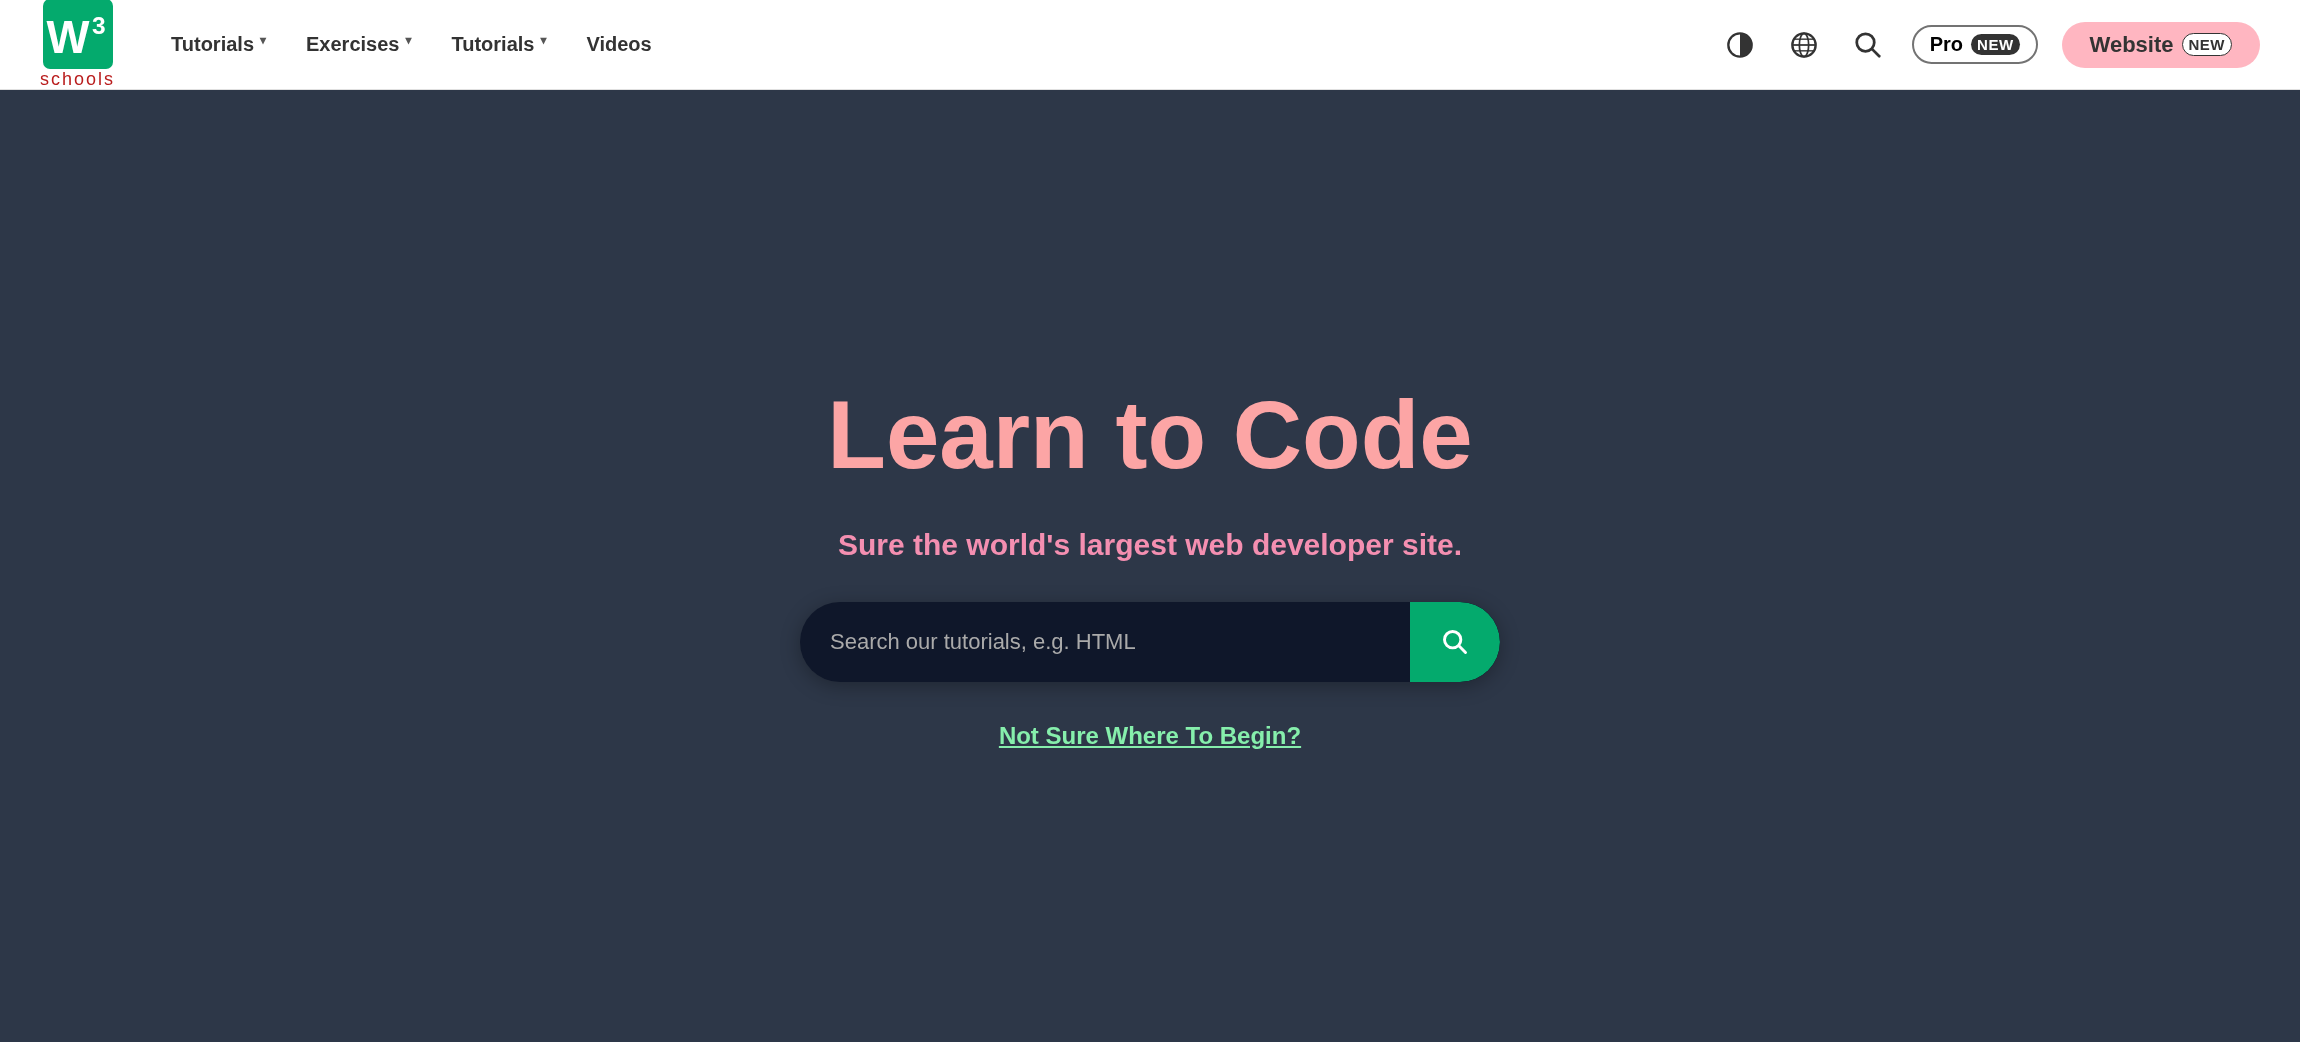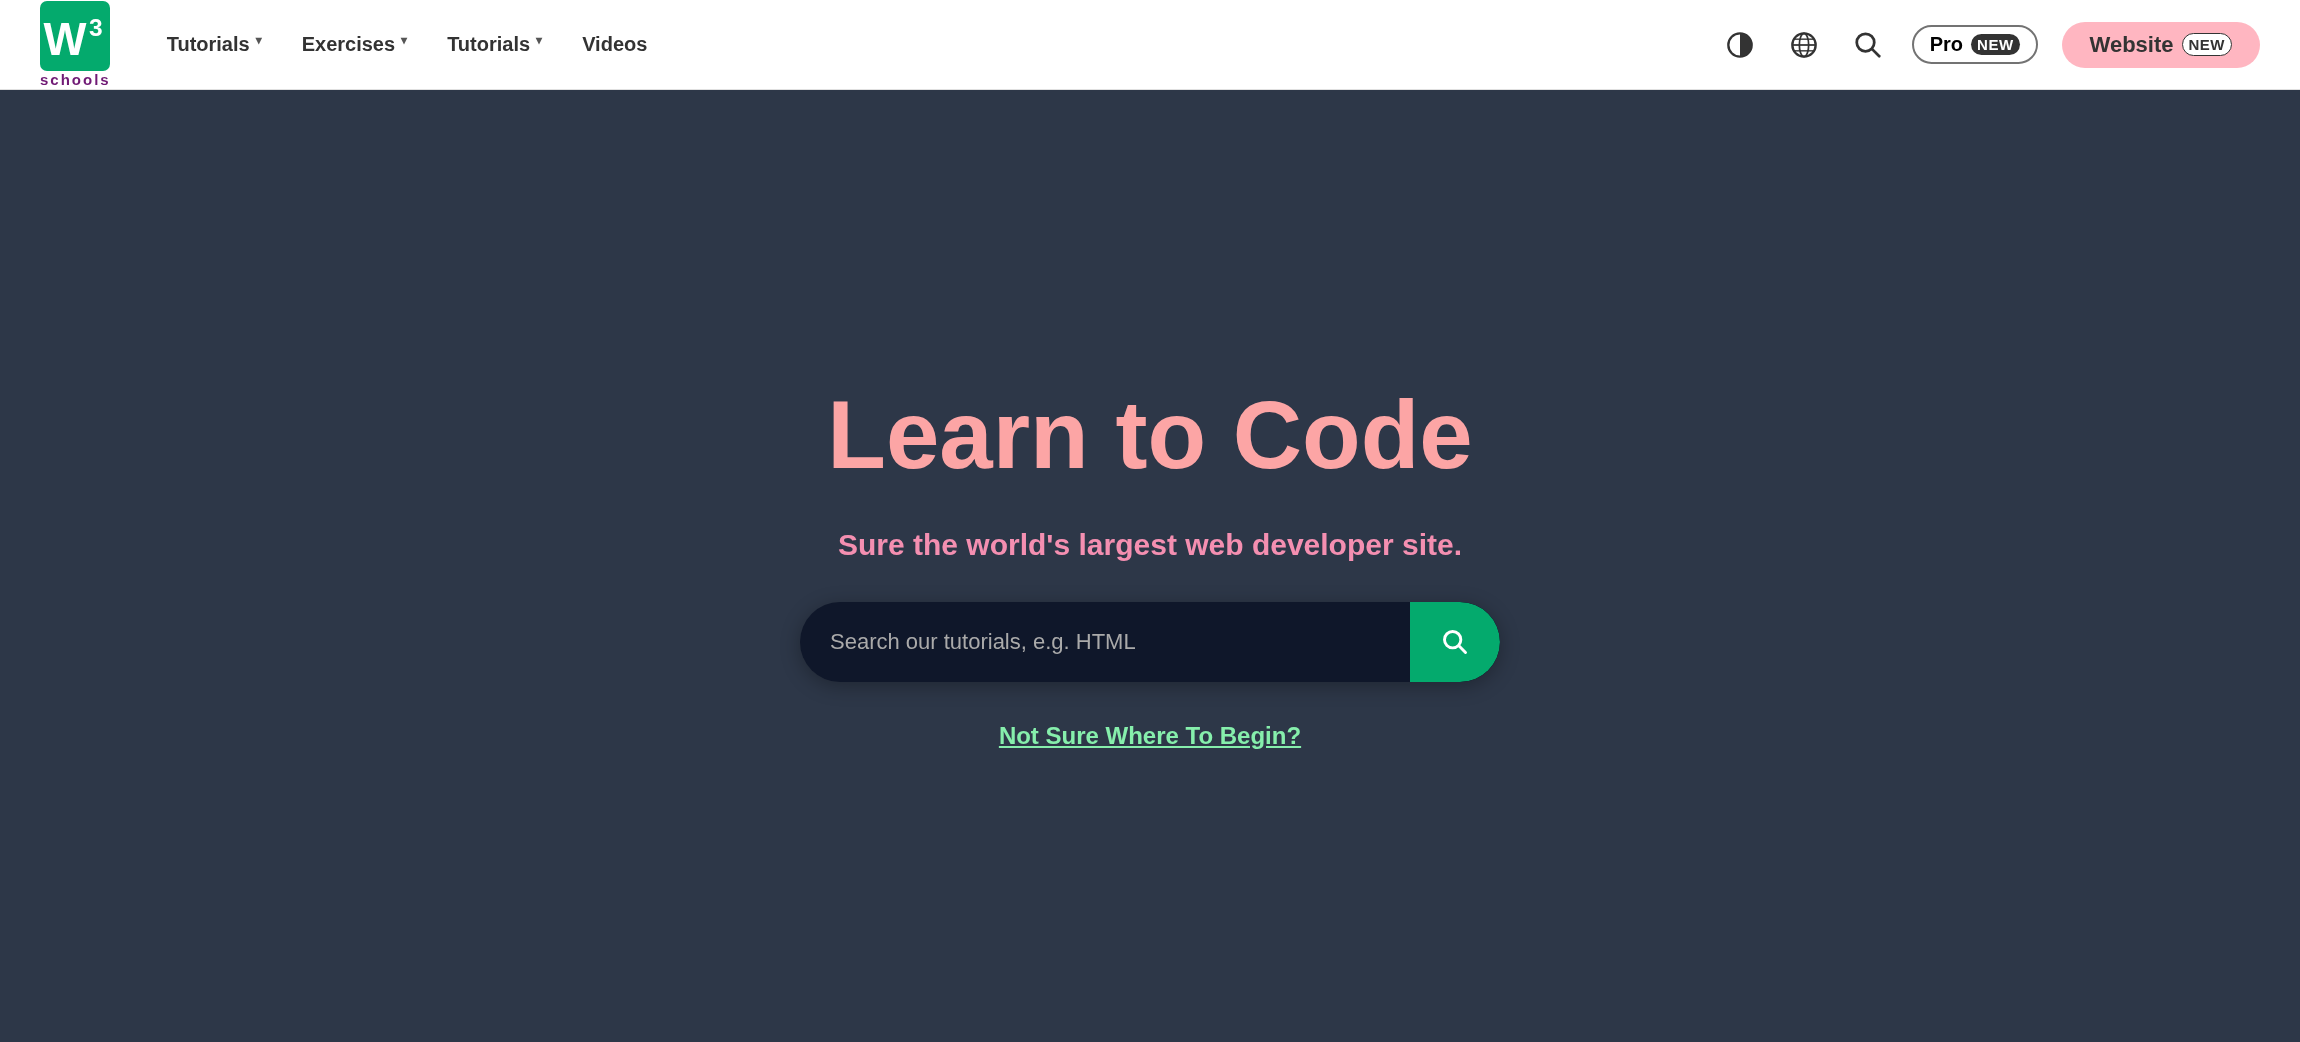--- a/index.html
+++ b/index.html
@@ -29,24 +29,24 @@
 
     .logo-container {
       display: flex;
       flex-direction: column;
       align-items: center;
       margin-right: 40px;
       cursor: pointer;
     }
 
     .logo-schools {
-      font-size: 15px;
-      color: #701a75;
+      font-size: 18px;
+      color: #b91c1c;
       letter-spacing: 2px;
-      font-weight: 700;
+      font-weight: 400;
       text-transform: lowercase;
     }
 
     .nav-links {
       display: flex;
       align-items: center;
       gap: 8px;
       flex: 1;
     }
 

